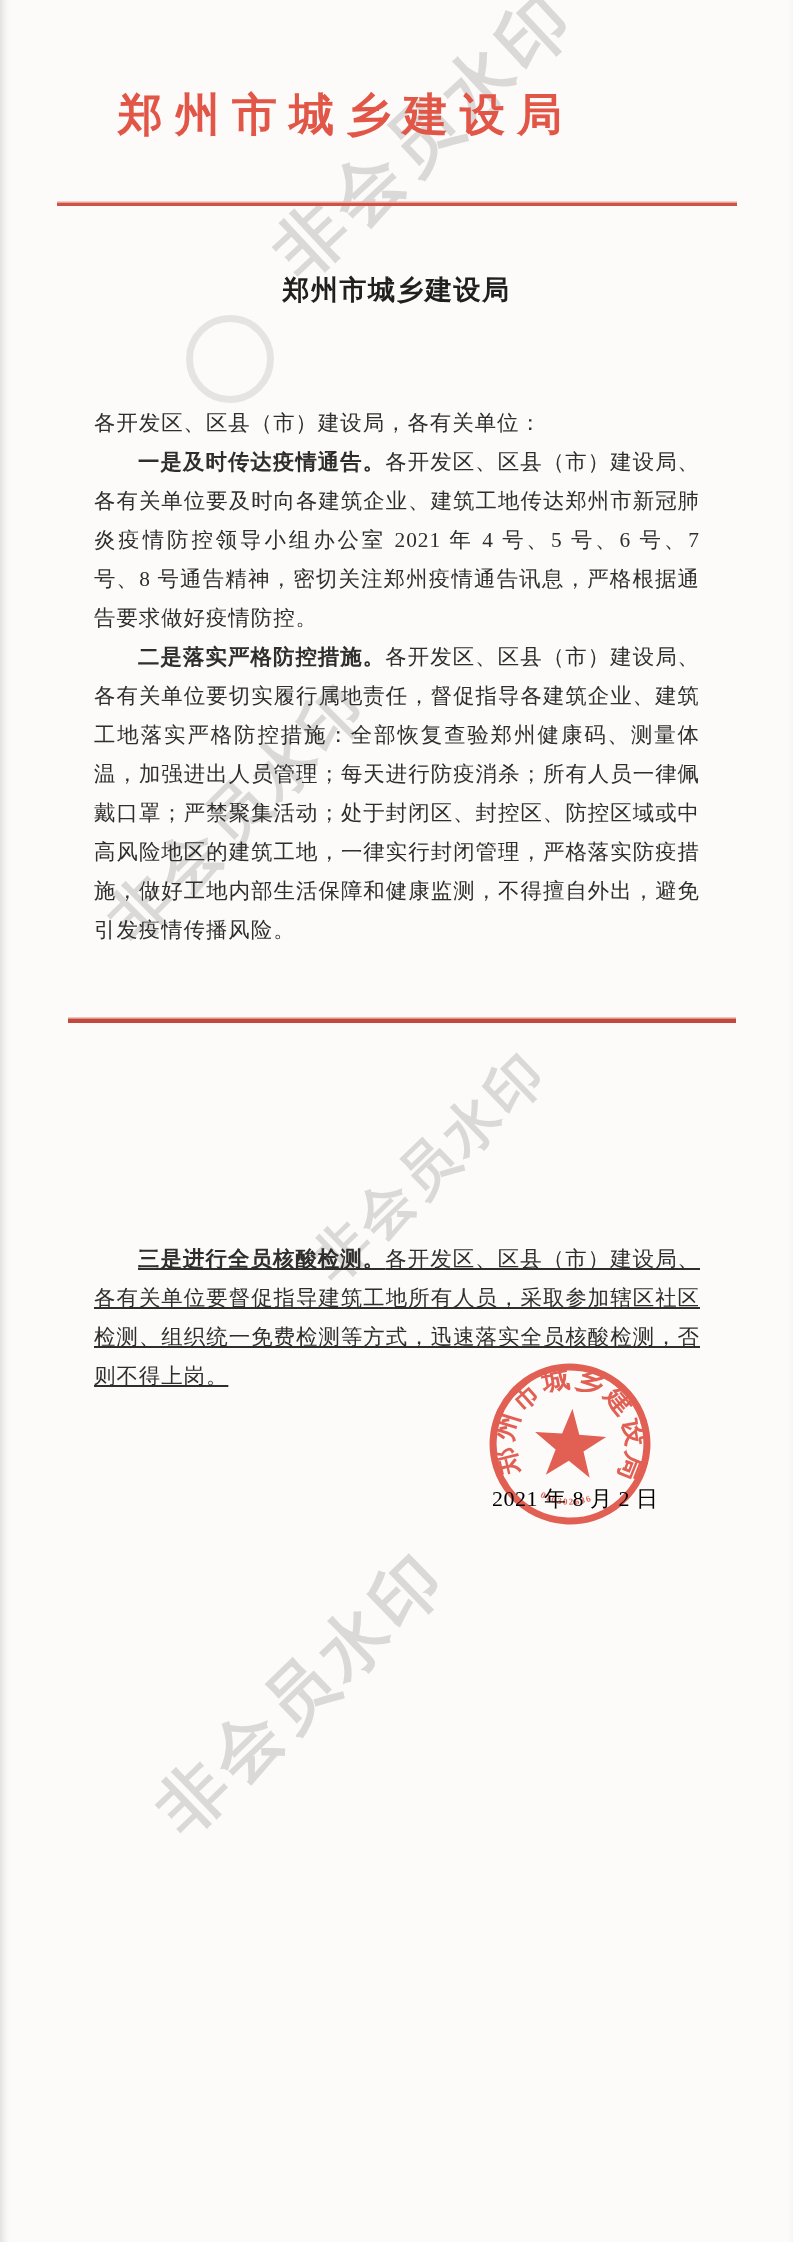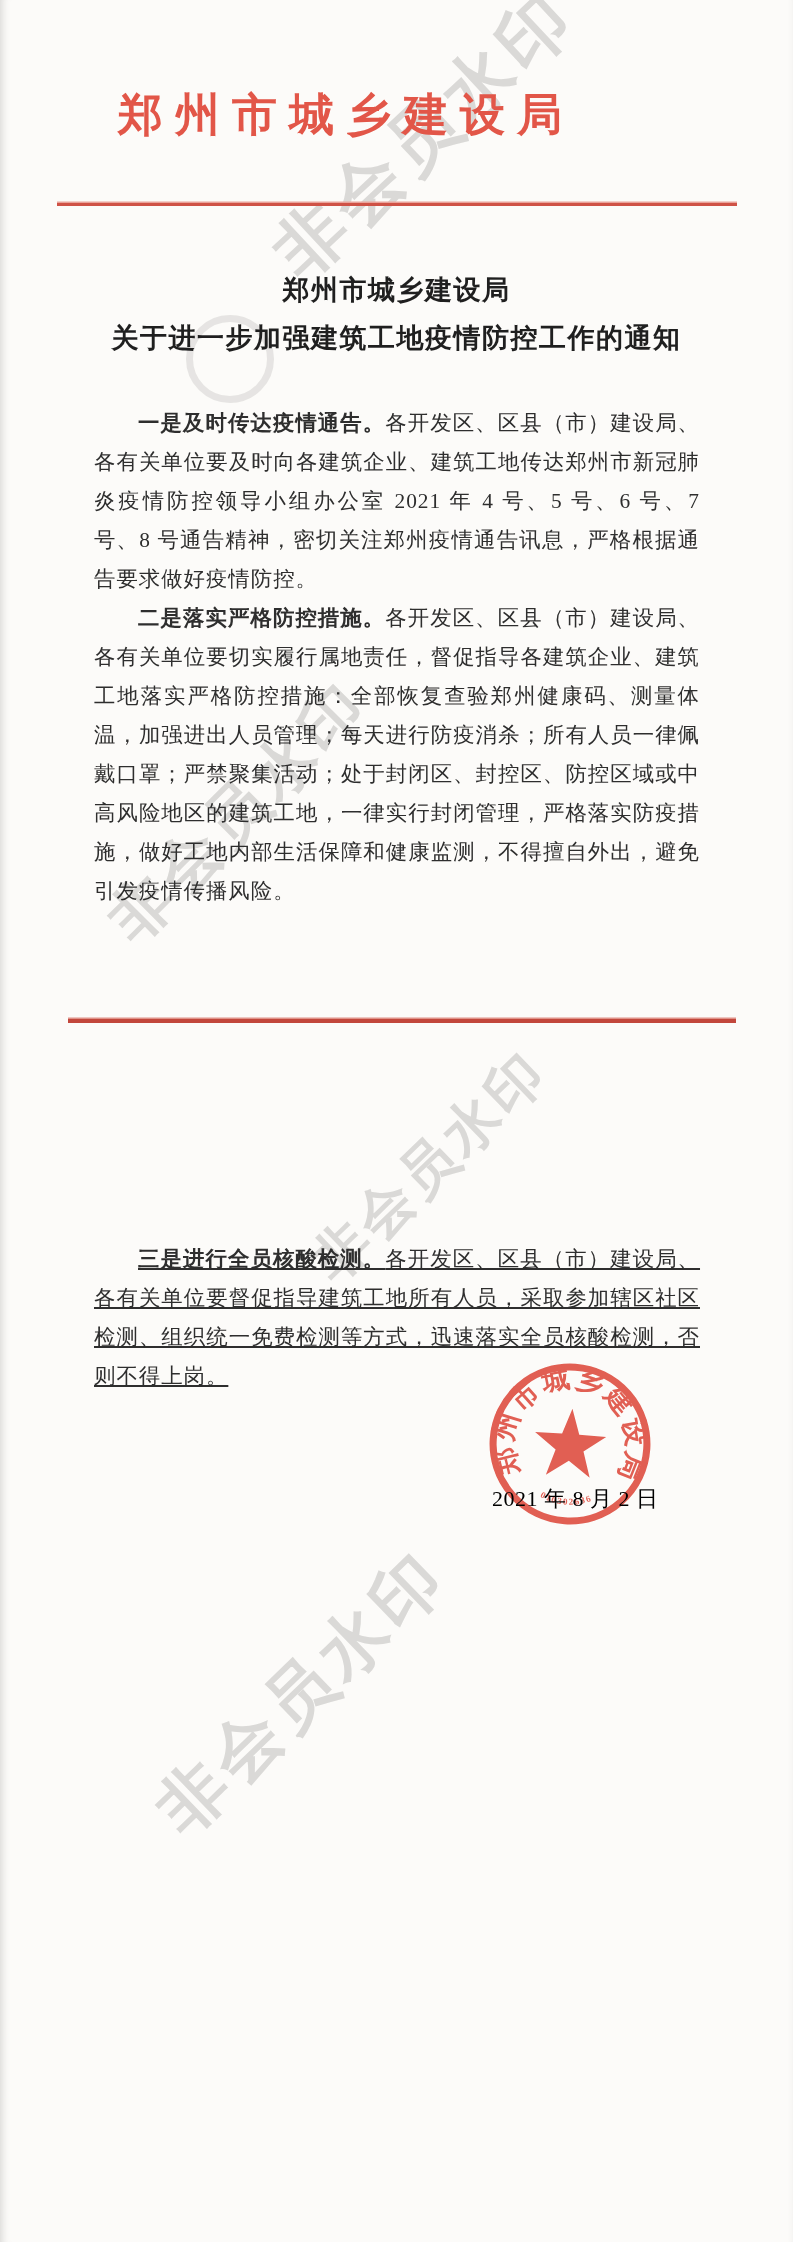--- a/index.html
+++ b/index.html
@@ -63,24 +63,24 @@
   <div class="watermark wm2">非会员水印</div>
   <div class="watermark wm3">非会员水印</div>
   <div class="watermark wm4">非会员水印</div>
   <div class="wm-ring"></div>
 
   <div class="letterhead">郑州市城乡建设局</div>
   <div class="divider divider-top"></div>
 
   <div class="doc-title">
     <div class="t1">郑州市城乡建设局</div>
-    <div class="t2">关于进一步加强建筑工地疫情防控工作的通知</div>
   </div>
 
   <div class="body-block body-a">
+    <p class="salutation">各开发区、区县（市）建设局，各有关单位：</p>
     <p class="indent"><b>一是及时传达疫情通告。</b><span>各开发区、区县（市）建设局、各有关单位要及时向各建筑企业、建筑工地传达郑州市新冠肺炎疫情防控领导小组办公室 2021 年 4 号、5 号、6 号、7 号、8 号通告精神，密切关注郑州疫情通告讯息，严格根据通告要求做好疫情防控。</span></p>
     <p class="indent"><b>二是落实严格防控措施。</b><span>各开发区、区县（市）建设局、各有关单位要切实履行属地责任，督促指导各建筑企业、建筑工地落实严格防控措施：全部恢复查验郑州健康码、测量体温，加强进出人员管理；每天进行防疫消杀；所有人员一律佩戴口罩；严禁聚集活动；处于封闭区、封控区、防控区域或中高风险地区的建筑工地，一律实行封闭管理，严格落实防疫措施，做好工地内部生活保障和健康监测，不得擅自外出，避免引发疫情传播风险。</span></p>
   </div>
 
   <div class="divider divider-middle"></div>
 
   <div class="body-block body-b">
     <p class="indent"><b>三是进行全员核酸检测。</b><span>各开发区、区县（市）建设局、各有关单位要督促指导建筑工地所有人员，采取参加辖区社区检测、组织统一免费检测等方式，迅速落实全员核酸检测，否则不得上岗。</span></p>
   </div>
 

